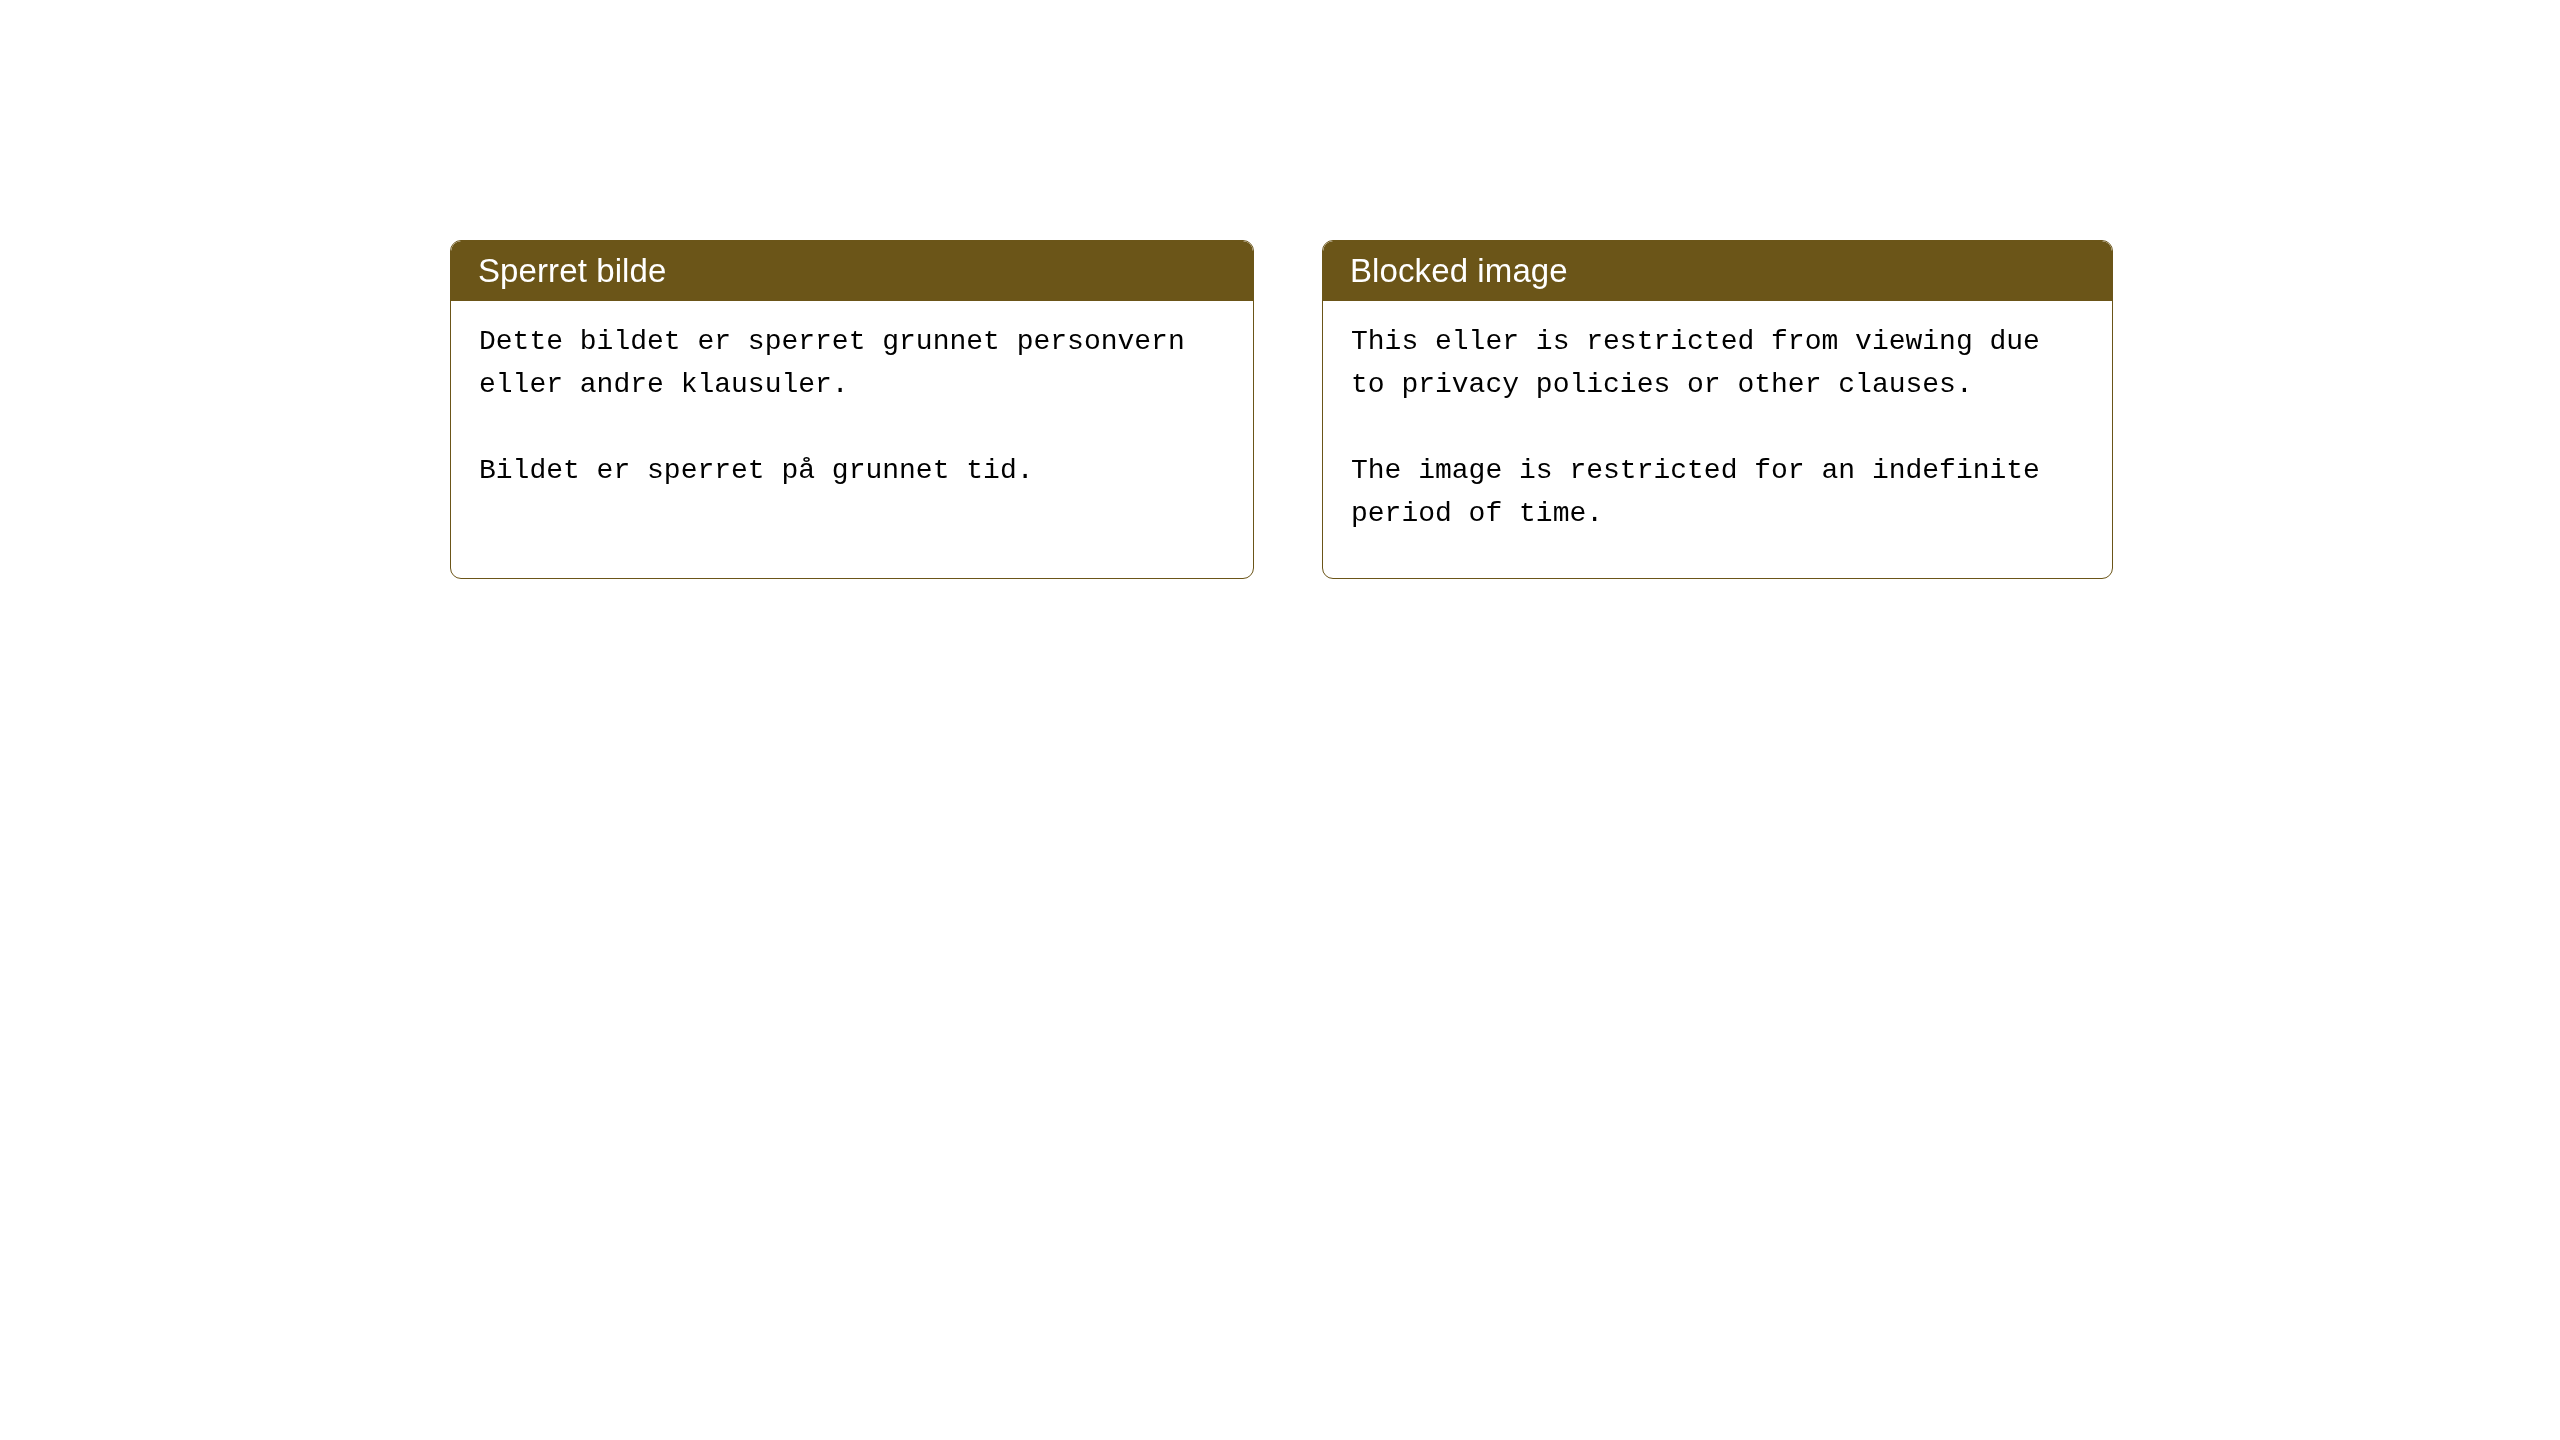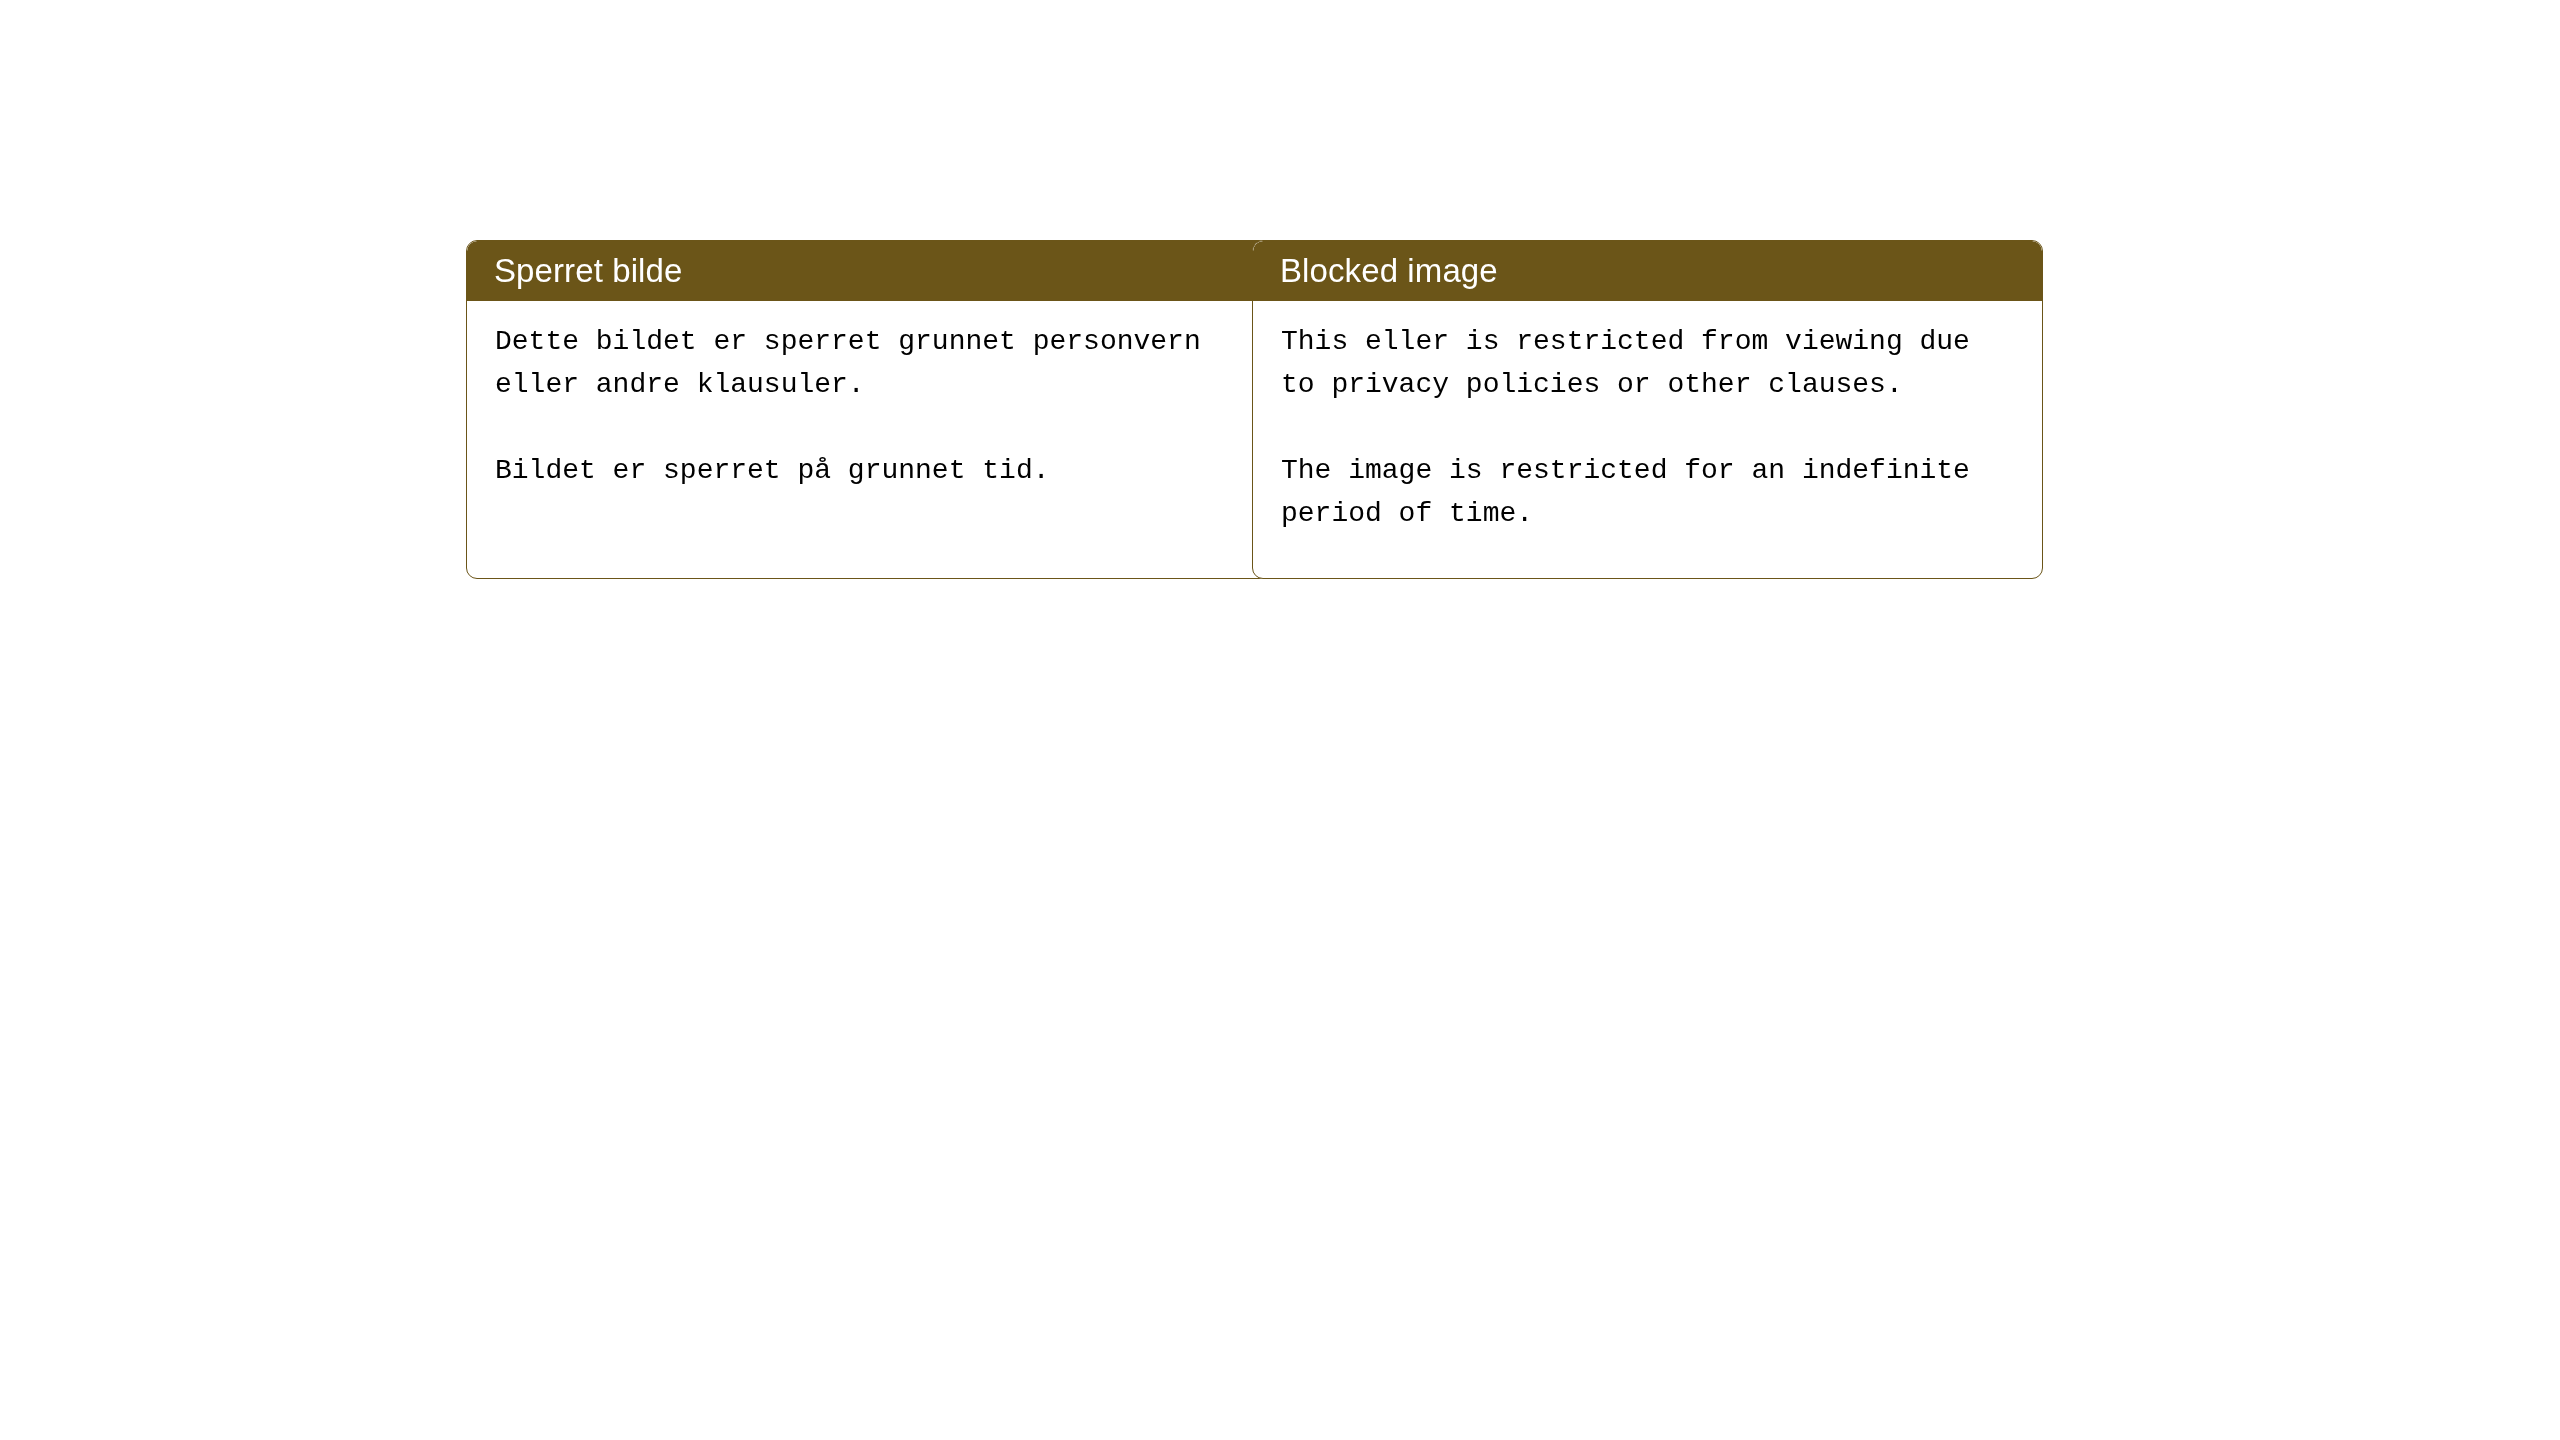--- a/index.html
+++ b/index.html
@@ -25,22 +25,22 @@
   .notice-card {
     position: absolute;
     top: 240px;
     box-sizing: border-box;
     background: #ffffff;
     border: 1px solid #6b5518;
     border-radius: 11px;
     overflow: hidden;
   }
 
-  #card-no  { left: 466px;  width: 804px;  height: 339px; }
-  #card-en  { left: 1252px; width: 791px;  height: 339px; }
+  #card-no  { left: 450px;  width: 804px;  height: 339px; }
+  #card-en  { left: 1322px; width: 791px;  height: 339px; }
 
   .card-header {
     box-sizing: border-box;
     height: 60px;
     background: #6b5518;
     border-top-left-radius: 10px;
     border-top-right-radius: 10px;
     display: flex;
     align-items: center;
     padding-left: 27px;

